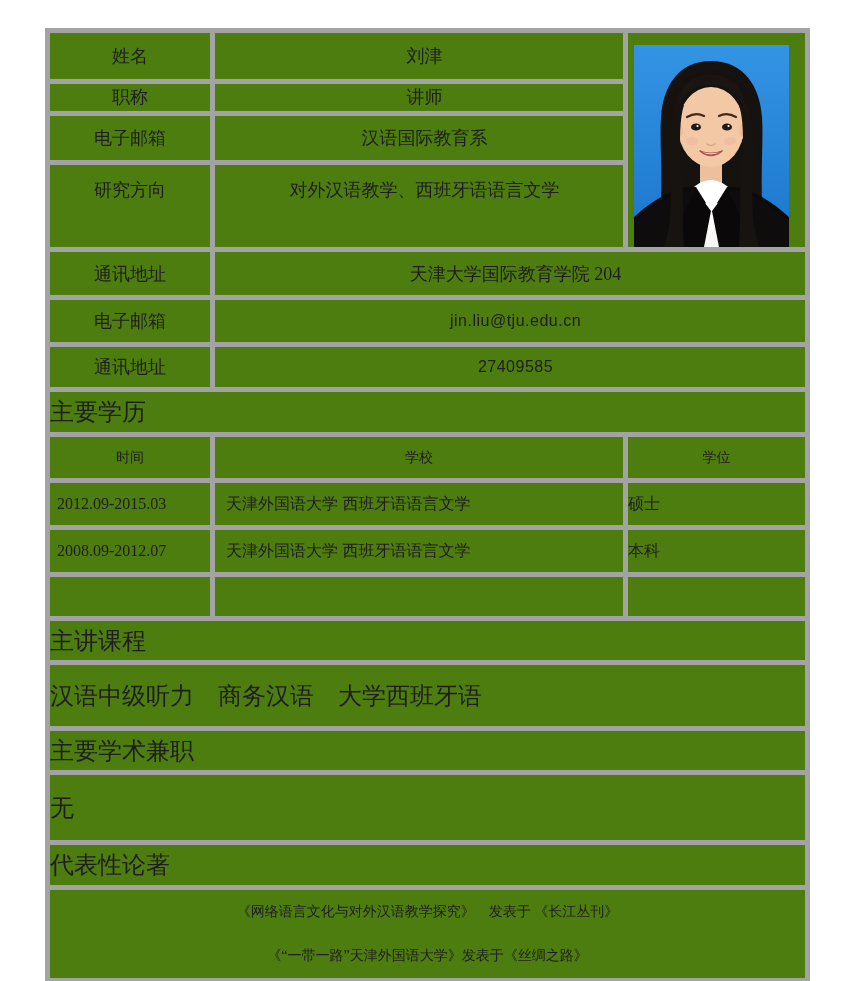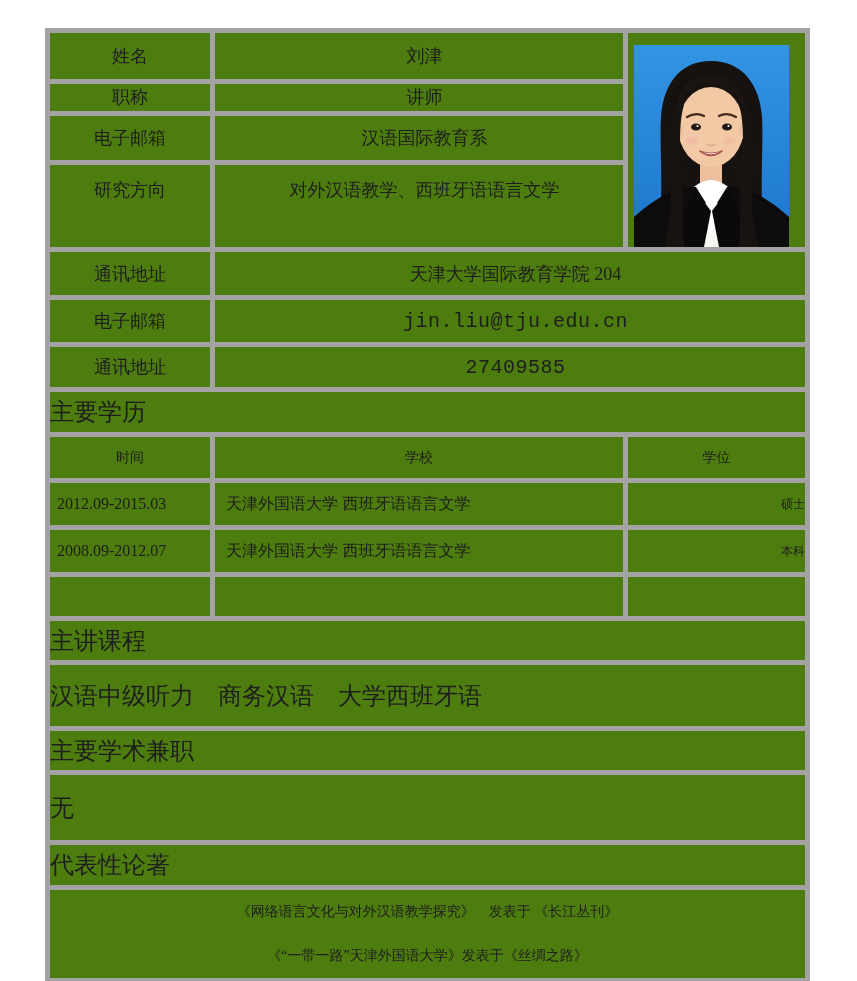--- a/index.html
+++ b/index.html
@@ -29,22 +29,22 @@
     font-family:"Liberation Serif","DejaVu Serif",serif;
     font-size:18px;
   }
   .val{
     text-align:center;
     padding-left:11px !important;
     font-family:"Liberation Serif","DejaVu Serif",serif;
     font-size:18px;
   }
   .mono{
-    font-family:Liberation Mono, monospace;
-    font-size:20px;
+    font-family:Liberation Sans, sans-serif;
+    font-size:16px;
     letter-spacing:0.5px;
   }
   .sec{
     text-align:left;
     font-family:"Liberation Serif","DejaVu Serif",serif;
     font-size:24px;
   }
   .edu-h{
     text-align:center;
     font-family:"Liberation Serif","DejaVu Serif",serif;
@@ -55,22 +55,22 @@
     font-size:16px;
     padding-left:7px !important;
   }
   .edu-s{
     font-family:"Liberation Sans","DejaVu Sans",sans-serif;
     font-size:16px;
     padding-left:11px !important;
   }
   .edu-d{
     font-family:"Liberation Sans","DejaVu Sans",sans-serif;
-    font-size:12px;
-    text-align:right;
+    font-size:16px;
+    text-align:left;
   }
   .vtop{
     vertical-align:top !important;
     padding-top:13px !important;
   }
   .photo-cell{
     vertical-align:top !important;
   }
   .photo-frame{
     display:block;

